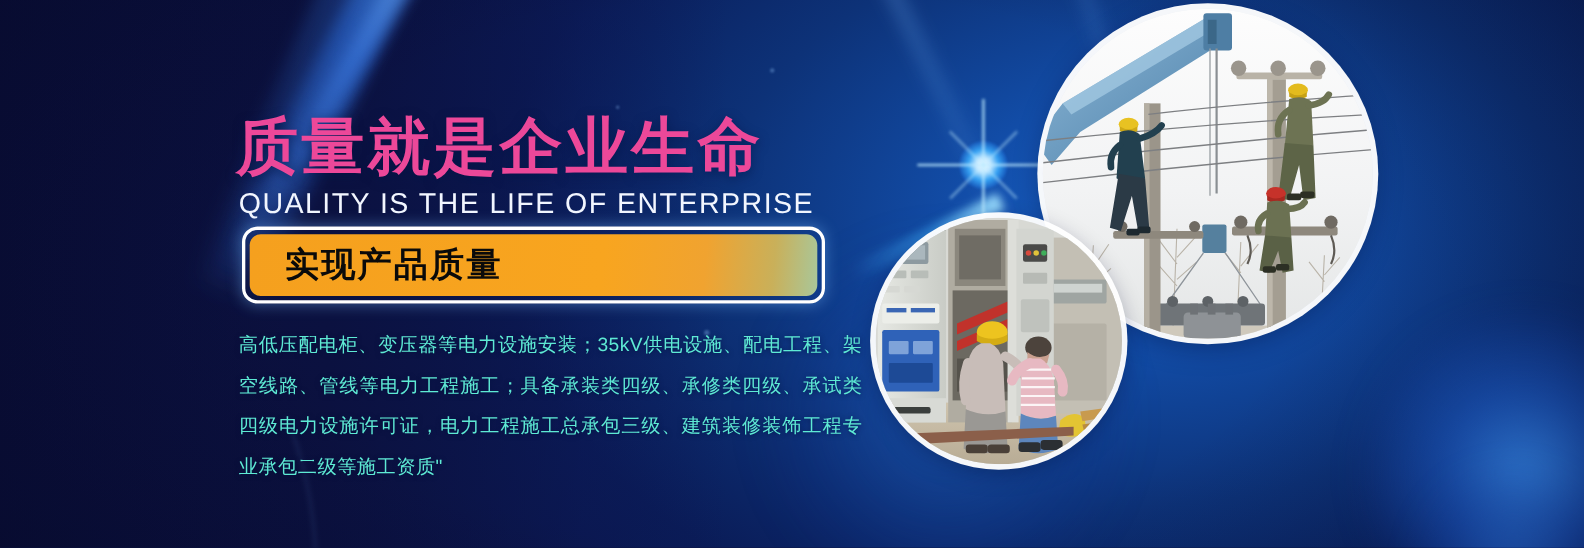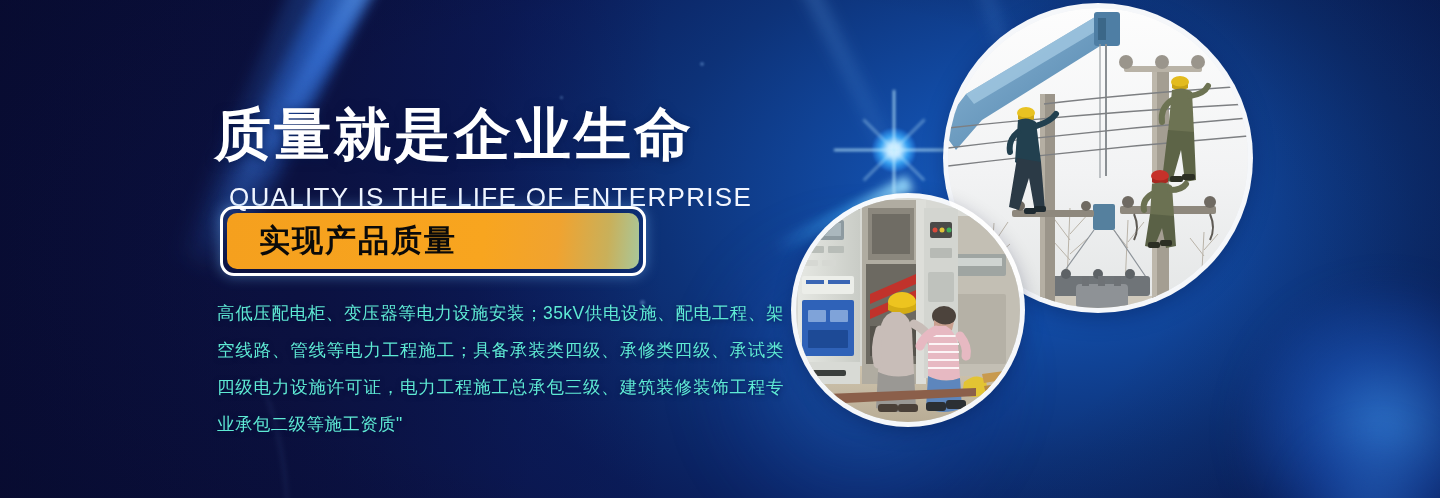--- a/index.html
+++ b/index.html
@@ -159,42 +159,42 @@
     left: 214px; top: 0;
     width: 620px; height: 498px;
   }
   .headline-cn {
     position: absolute;
     left: 0; top: 106px;
     margin: 0;
     font-size: 57px;
     line-height: 1;
     font-weight: bold;
-    color: #ffffff;
+    color: #ec4899;
     letter-spacing: 3px;
     white-space: nowrap;
     text-shadow: 0 2px 10px rgba(0,20,70,0.6);
     text-align: right;
   }
   .headline-en {
     position: absolute;
     left: 3px; top: 172px;
-    margin: 12px;
+    margin: 0;
     font-size: 26px;
     line-height: 1;
     font-weight: normal;
     color: #f2f6ff;
     letter-spacing: 1.3px;
     white-space: nowrap;
   }
 
   .cta-frame {
     position: absolute;
     left: 6px; top: 206px;
-    width: 426px; height: 70px;
+    width: 530px; height: 70px;
     border: 3px solid #ffffff;
     border-radius: 14px;
     box-sizing: border-box;
     box-shadow: 0 0 14px rgba(120,190,255,0.45);
   }
   .cta-fill {
     position: absolute;
     left: 4px; top: 4px;
     right: 4px; bottom: 4px;
     border-radius: 10px;

